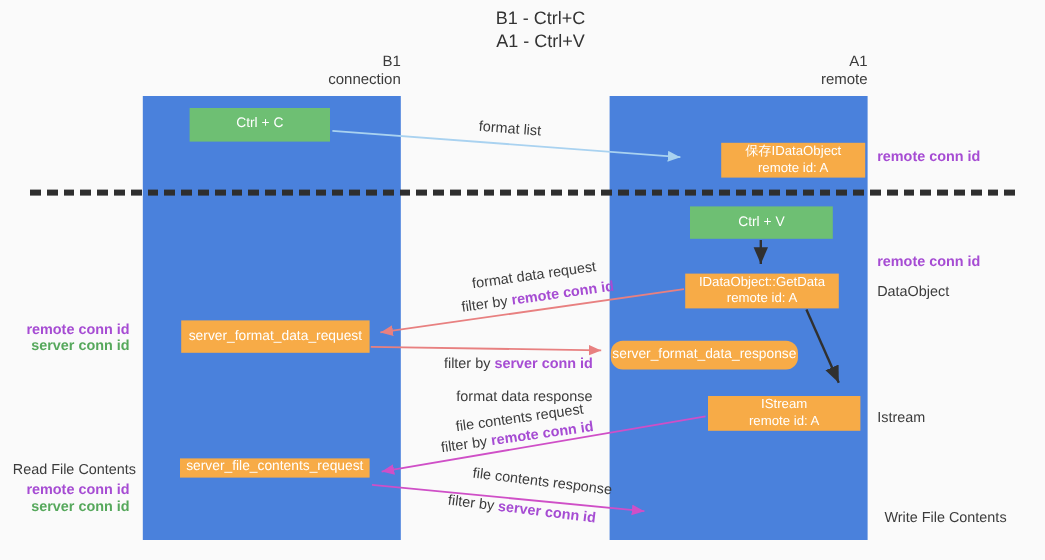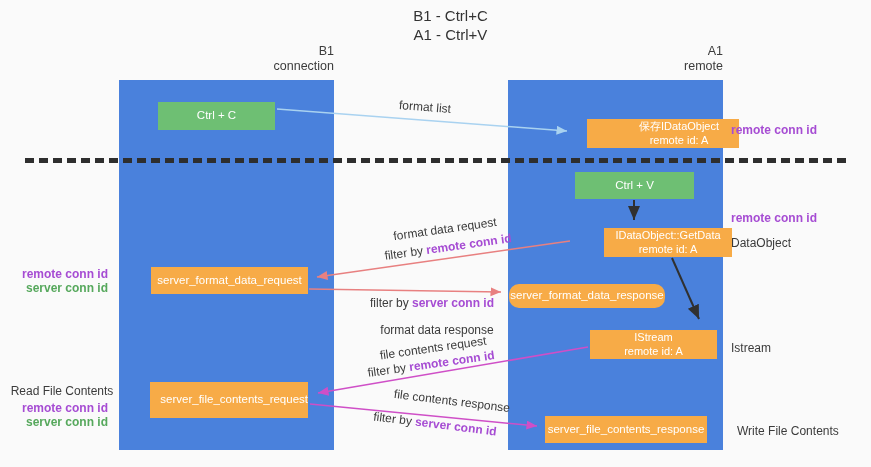--- a/index.html
+++ b/index.html
@@ -70,58 +70,55 @@
     </defs>
     <line x1="277" y1="109" x2="567" y2="131" stroke="#a9d2f0" stroke-width="1.5" marker-end="url(#m-blue)"></line>
     <line x1="634" y1="200" x2="634" y2="220" stroke="#303030" stroke-width="2" marker-end="url(#m-black)"></line>
     <line x1="672" y1="258" x2="699" y2="319" stroke="#303030" stroke-width="2" marker-end="url(#m-black)"></line>
     <line x1="570" y1="241" x2="317" y2="277" stroke="#e88080" stroke-width="1.5" marker-end="url(#m-salmon)"></line>
     <line x1="309" y1="289" x2="501" y2="292" stroke="#e88080" stroke-width="1.5" marker-end="url(#m-salmon)"></line>
     <line x1="588" y1="347" x2="318" y2="393" stroke="#cf4fc7" stroke-width="1.5" marker-end="url(#m-magenta)"></line>
     <line x1="310" y1="404" x2="537" y2="426" stroke="#cf4fc7" stroke-width="1.5" marker-end="url(#m-magenta)"></line>
   </svg>
 
-  <div class="box green" style="left:158px;top:102px;width:117px;height:28px;">
+  <div class="box green" style="left:158px;top:90px;width:117px;height:28px;">
     <span>Ctrl + C</span>
   </div>
 
-  <div class="box orange" style="left:587px;top:119px;width:120px;height:29px;font-size:11px;padding-left:32px;">
+  <div class="box orange" style="left:601px;top:119px;width:120px;height:29px;font-size:11px;">
     <span>保存IDataObject</span>
     <span>remote id: A</span>
   </div>
 
   <div class="box green" style="left:575px;top:172px;width:119px;height:27px;">
     <span>Ctrl + V</span>
   </div>
 
-  <div class="box orange" style="left:604px;top:228px;width:128px;height:29px;font-size:11px;">
+  <div class="box orange" style="left:571px;top:228px;width:128px;height:29px;font-size:11px;">
     <span>IDataObject::GetData</span>
     <span>remote id: A</span>
   </div>
 
   <div class="box orange" style="left:151px;top:267px;width:157px;height:27px;">
     <span>server_format_data_request</span>
   </div>
 
   <div class="box orange" style="left:509px;top:284px;width:156px;height:24px;border-radius:10px;">
     <span>server_format_data_response</span>
   </div>
 
   <div class="box orange" style="left:590px;top:330px;width:127px;height:29px;font-size:11px;">
     <span>IStream</span>
     <span>remote id: A</span>
   </div>
 
-  <div class="box orange" style="left:150px;top:382px;width:158px;height:36px;align-items:flex-end;">
+  <div class="box orange" style="left:150px;top:382px;width:158px;height:16px;">
     <span>server_file_contents_request</span>
   </div>
 
-  <div class="box orange" style="left:545px;top:416px;width:162px;height:27px;">
-    <span>server_file_contents_response</span>
-  </div>
 
   <div class="lbl" style="left:425px;top:107px;transform:translate(-50%,-50%) rotate(4.5deg);">format list</div>
 
   <div class="lbl" style="left:445px;top:229px;transform:translate(-50%,-50%) rotate(-8deg);">format data request</div>
   <div class="lbl" style="left:448px;top:247px;transform:translate(-50%,-50%) rotate(-8deg);">
     <span>filter by</span>
     <span class="purple">remote conn id</span>
   </div>
 
   <div class="lbl" style="left:437px;top:283px;transform:translate(-50%,-50%);margin-top:47px;">format data response</div>

